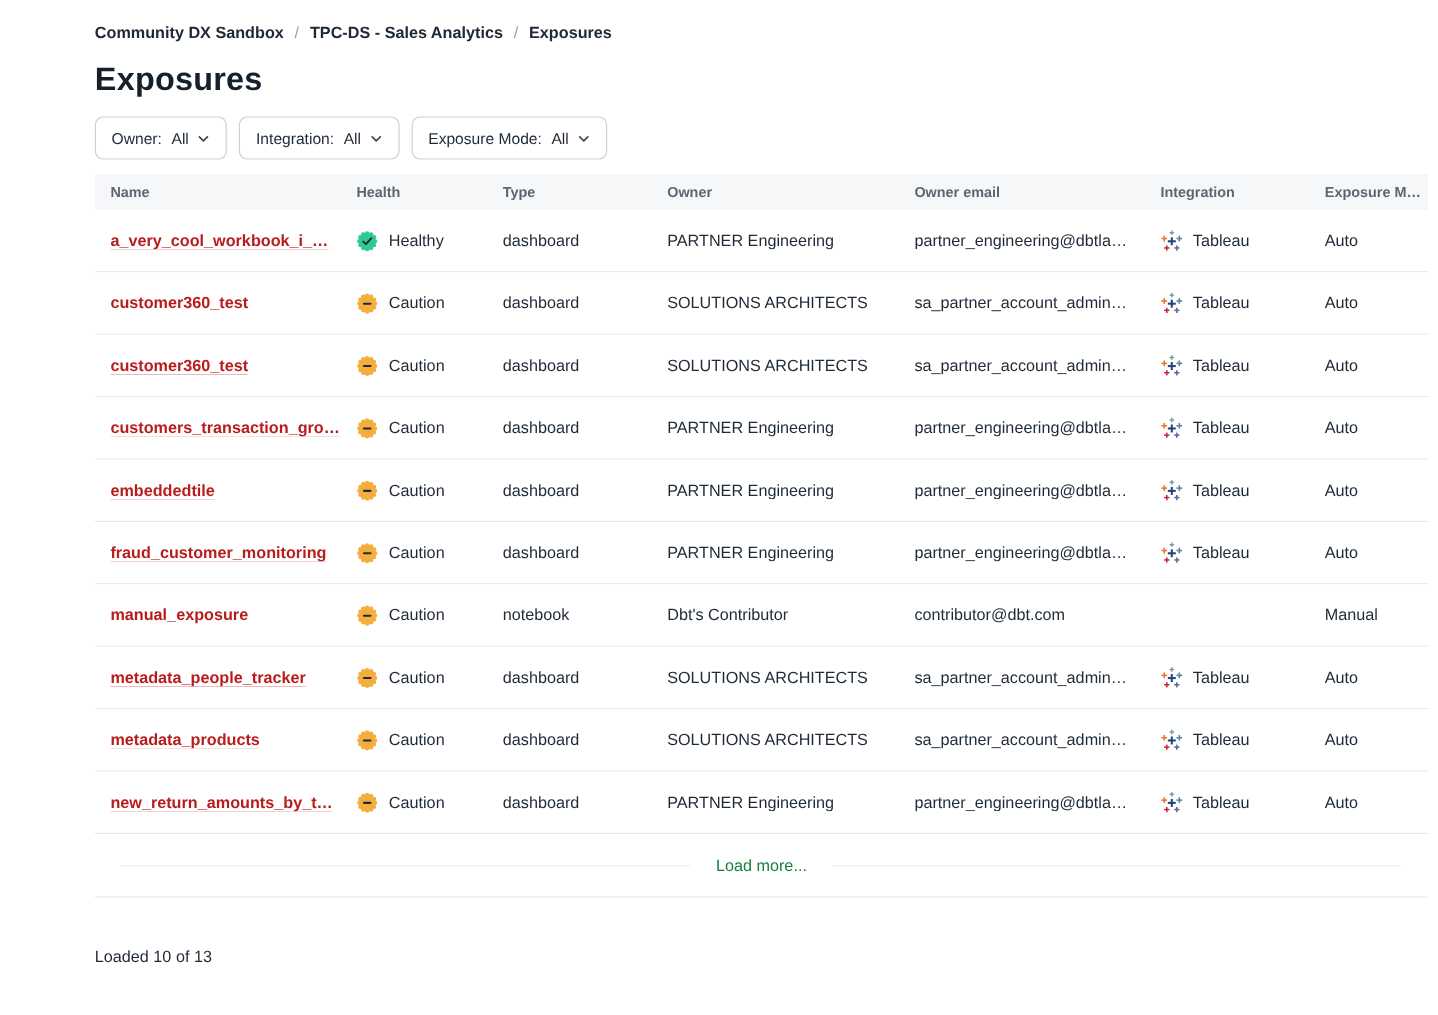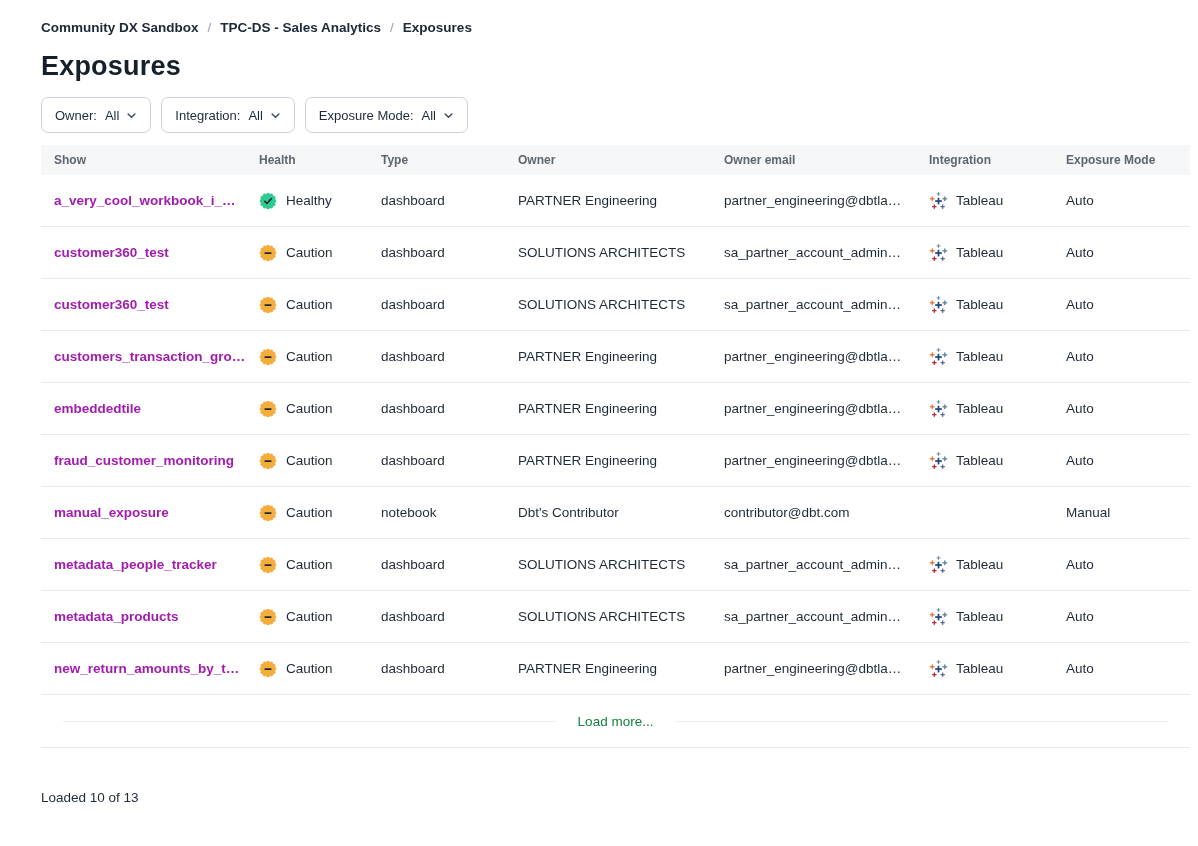--- a/index.html
+++ b/index.html
@@ -2,21 +2,21 @@
 <html><head>
 <meta charset="utf-8">
 <style>
   * { margin: 0; padding: 0; box-sizing: border-box; }
   html, body { width: 1198px; height: 846px; background: #ffffff; overflow: hidden; }
   body {
     font-family: "Liberation Sans", "DejaVu Sans", sans-serif;
     color: #1f2a37;
     font-size: 13.5px;
   }
-  .page { padding: 20px 8px 0 41px; }
+  .page { padding: 20px 8px 0 41px; margin-left: 38px; }
 
   
   .breadcrumb { display: flex; align-items: center; gap: 9px; font-size: 13.5px; font-weight: 700; }
   .breadcrumb a { color: #202a37; text-decoration: none; cursor: pointer; }
   .crumb-sep { color: #9aa3ad; font-weight: 400; }
 
   
   .page-title { margin-top: 16px; font-size: 27px; font-weight: 700; color: #16202b; letter-spacing: 0.2px; }
 
   
@@ -35,21 +35,21 @@
   .trow {
     display: grid;
     grid-template-columns: 205px 122px 137px 206px 205px 137px minmax(0,1fr);
     align-items: center;
   }
   .thead { background: #f6f7f8; height: 30px; }
   .thead .cell { font-size: 12px; font-weight: 700; color: #5c6670; }
   .cell { padding-left: 13px; white-space: nowrap; overflow: hidden; text-overflow: ellipsis; }
   .tbody .trow { height: 52px; border-bottom: 1px solid #e7e9eb; background: #fff; }
   .name-link {
-    color: #a21caf; font-weight: 700; text-decoration: underline;
+    color: #b91c1c; font-weight: 700; text-decoration: underline;
     text-underline-offset: 3px; cursor: pointer;
   }
   .health-cell { display: flex; align-items: center; gap: 9px; overflow: visible; }
   .badge { display: inline-flex; width: 18px; height: 18px; }
   .badge.healthy .seal { fill: #2fcb8e; }
   .badge.caution .seal { fill: #f4ae3d; }
   .badge.healthy .minus { display: none; }
   .badge.caution .check { display: none; }
   .integration-cell { display: flex; align-items: center; gap: 8px; overflow: visible; }
   .tableau-icon { display: inline-flex; width: 19px; height: 19px; }
@@ -119,21 +119,21 @@
       <span class="chev">
         <svg width="11" height="11" viewBox="0 0 12 12">
             <path d="M2.3 4.4 L6 8 L9.7 4.4" stroke="#3b4754" stroke-width="1.5" fill="none" stroke-linecap="round" stroke-linejoin="round"></path>
           </svg>
       </span>
     </button>
   </div>
 
   <div class="table-wrap">
     <div class="trow thead">
-      <div class="cell">Show</div>
+      <div class="cell">Name</div>
       <div class="cell">Health</div>
       <div class="cell">Type</div>
       <div class="cell">Owner</div>
       <div class="cell">Owner email</div>
       <div class="cell">Integration</div>
       <div class="cell">Exposure Mode</div>
     </div>
 
     <div class="tbody">
   <div class="trow">

